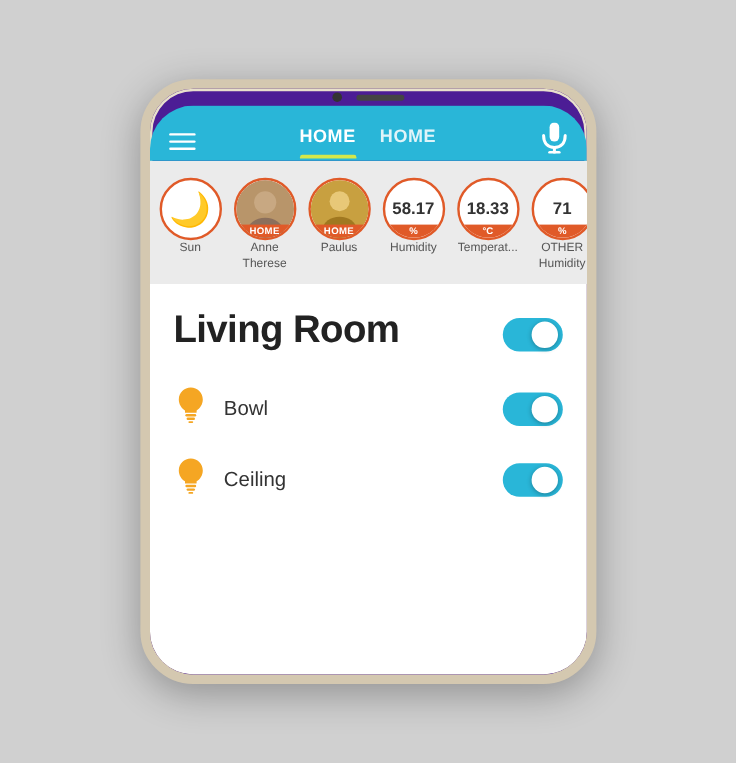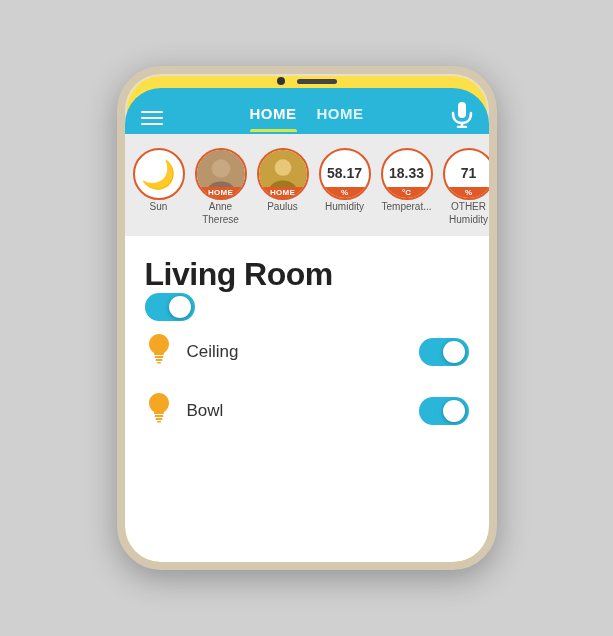--- a/index.html
+++ b/index.html
@@ -18,21 +18,21 @@
       height: 636px;
       position: relative;
       display: flex;
       justify-content: center;
       align-items: center;
     }
 
     .phone-body {
       width: 380px;
       height: 504px;
-      background: #fde047;
+      background: #4c1d95;
       border-radius: 44px;
       border: 8px solid #d4c8b0;
       box-shadow: inset 0 0 0 2px #e8e0cc, 0 8px 32px rgba(0,0,0,0.3);
       overflow: hidden;
       position: relative;
       display: flex;
       flex-direction: column;
     }
 
     
@@ -203,24 +203,23 @@
     
     .main-content {
       flex: 1;
       background: white;
       padding: 20px 20px 16px 20px;
       overflow-y: auto;
     }
 
     .room-header {
       display: flex;
-      align-items: flex-start;
+      align-items: flex-end;
       justify-content: space-between;
-      margin-bottom: 11px;
-      flex-direction: column;
+      margin-bottom: 28px;
     }
 
     .room-title {
       font-size: 32px;
       font-weight: 700;
       color: #222;
       letter-spacing: -0.5px;
     }
 
     
@@ -423,49 +422,49 @@
       </div>
 
       <div class="main-content">
 
         <div class="room-header">
           <h1 class="room-title">Living Room</h1>
           <div class="toggle"></div>
         </div>
 
         <div class="device-list">
+
+          <div class="device-item">
+            <div class="device-left">
+              <span class="bulb-icon">
+                <svg width="28" height="32" viewBox="0 0 28 32" fill="none" xmlns="http://www.w3.org/2000/svg">
+                  <path d="M14 2C8.477 2 4 6.477 4 12c0 3.866 2.071 7.245 5.15 9.12V22.5a.5.5 0 00.5.5h8.7a.5.5 0 00.5-.5v-1.38C21.929 19.245 24 15.866 24 12c0-5.523-4.477-10-10-10z" fill="#f5a623"></path>
+                  <rect x="9.5" y="24" width="9" height="2" rx="1" fill="#f5a623"></rect>
+                  <rect x="10.5" y="27" width="7" height="2" rx="1" fill="#f5a623"></rect>
+                  <rect x="12" y="30" width="4" height="1.5" rx="0.75" fill="#f5a623"></rect>
+                </svg>
+              </span>
+              <span class="device-name">Bowl</span>
+            </div>
+            <div class="toggle"></div>
+          </div>
 
           <div class="device-item">
             <div class="device-left">
               <span class="bulb-icon">
                 <svg width="28" height="32" viewBox="0 0 28 32" fill="none" xmlns="http://www.w3.org/2000/svg">
                   <path d="M14 2C8.477 2 4 6.477 4 12c0 3.866 2.071 7.245 5.15 9.12V22.5a.5.5 0 00.5.5h8.7a.5.5 0 00.5-.5v-1.38C21.929 19.245 24 15.866 24 12c0-5.523-4.477-10-10-10z" fill="#f5a623"></path>
                   <rect x="9.5" y="24" width="9" height="2" rx="1" fill="#f5a623"></rect>
                   <rect x="10.5" y="27" width="7" height="2" rx="1" fill="#f5a623"></rect>
                   <rect x="12" y="30" width="4" height="1.5" rx="0.75" fill="#f5a623"></rect>
                 </svg>
               </span>
               <span class="device-name">Ceiling</span>
             </div>
             <div class="toggle"></div>
           </div>
 
-          <div class="device-item">
-            <div class="device-left">
-              <span class="bulb-icon">
-                <svg width="28" height="32" viewBox="0 0 28 32" fill="none" xmlns="http://www.w3.org/2000/svg">
-                  <path d="M14 2C8.477 2 4 6.477 4 12c0 3.866 2.071 7.245 5.15 9.12V22.5a.5.5 0 00.5.5h8.7a.5.5 0 00.5-.5v-1.38C21.929 19.245 24 15.866 24 12c0-5.523-4.477-10-10-10z" fill="#f5a623"></path>
-                  <rect x="9.5" y="24" width="9" height="2" rx="1" fill="#f5a623"></rect>
-                  <rect x="10.5" y="27" width="7" height="2" rx="1" fill="#f5a623"></rect>
-                  <rect x="12" y="30" width="4" height="1.5" rx="0.75" fill="#f5a623"></rect>
-                </svg>
-              </span>
-              <span class="device-name">Bowl</span>
-            </div>
-            <div class="toggle"></div>
-          </div>
-
         </div>
       </div>
 
     </div>
   </div>
 </div>
 
 </body></html>

